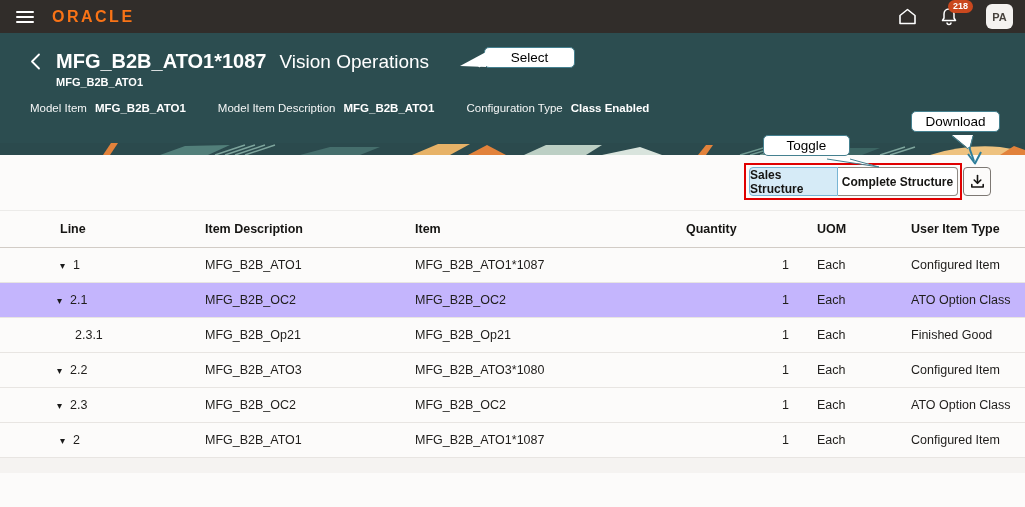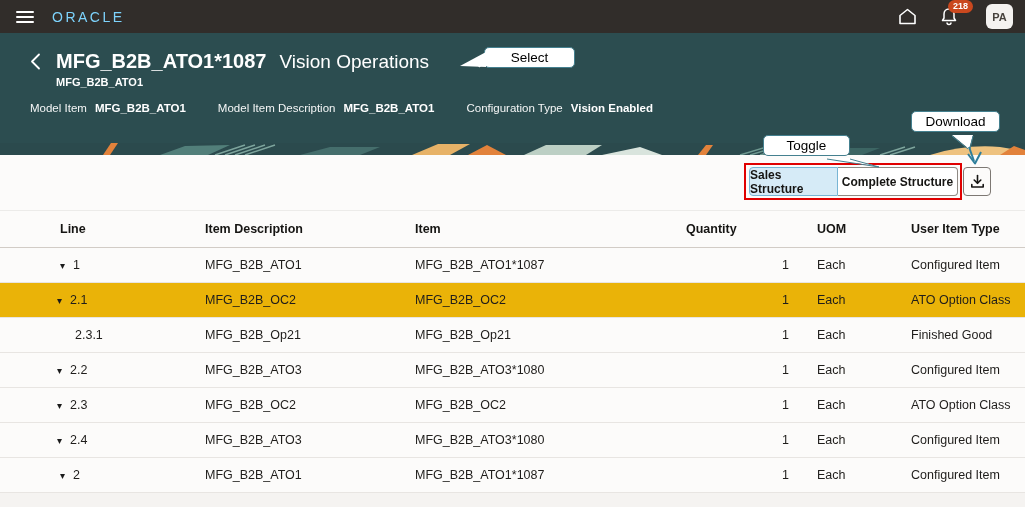--- a/index.html
+++ b/index.html
@@ -3,21 +3,21 @@
 <meta charset="utf-8">
 <style>
   * { margin:0; padding:0; box-sizing:border-box; }
   body { font-family:"Liberation Sans", sans-serif; background:#ffffff; }
   .screen { position:relative; width:1025px; height:507px; overflow:hidden; background:#fcfbfa; }
 
   
   .topbar { position:relative; height:33px; background:#312d2a; display:flex; align-items:center; padding:0 12px; }
   .hamburger { width:18px; height:12px; display:flex; flex-direction:column; justify-content:space-between; cursor:pointer; margin-left:4px; }
   .hamburger span { display:block; height:2px; background:#ffffff; border-radius:1px; }
-  .brand { color:#7dd3fc; font-weight:normal; font-size:14px; letter-spacing:2.5px; margin-left:18px; }
+  .brand { color:#f97316; font-weight:bold; font-size:16px; letter-spacing:2.5px; margin-left:18px; }
   .topbar-right { margin-left:auto; display:flex; align-items:center; gap:20px; }
   .icon-btn { position:relative; width:22px; height:22px; display:flex; align-items:center; justify-content:center; cursor:pointer; }
   .badge { position:absolute; top:-6px; left:10px; background:#ca481e; color:#ffffff; font-size:9px; font-weight:bold; padding:2px 5px; border-radius:9px; line-height:1; }
   .avatar { width:27px; height:25px; background:#f4f2f0; border-radius:6px; display:flex; align-items:center; justify-content:center; font-size:11px; font-weight:bold; color:#47423d; margin-left:6px; cursor:pointer; }
 
   
   .page-header { position:relative; height:110px; background:#2c4d50; color:#ffffff; }
   .title-row { display:flex; align-items:center; padding:17px 0 0 30px; }
   .back-icon { width:18px; height:18px; display:flex; align-items:center; cursor:pointer; }
   .page-title { font-size:20px; font-weight:bold; margin-left:8px; }
@@ -45,21 +45,21 @@
   table.structure { width:1025px; table-layout:fixed; border-collapse:collapse; margin-top:55px; font-size:12.5px; color:#1f1d1b; }
   col.c-line {width:205px;} col.c-desc {width:210px;} col.c-item {width:270px;}
   col.c-qty {width:110px;} col.c-uom {width:110px;} col.c-type {width:120px;}
   thead th { height:37px; text-align:left; font-weight:bold; color:#161513; border-top:1px solid #ecebe9; border-bottom:1px solid #d2ccc6; }
   tbody td { height:35px; border-bottom:1px solid #e8e5e2; }
   th.h-line, td.cell-line { padding-left:60px; }
   th.h-qty { padding-left:1px; }
   td.cell-qty { text-align:right; padding-right:6px; }
   th.h-uom, td.cell-uom { padding-left:22px; }
   th.h-type, td.cell-type { padding-left:6px; }
-  tr.selected td { background:#eab308; }
+  tr.selected td { background:#c4b5fd; }
   td.lvl2 { padding-left:57px; }
   td.lvl3 { padding-left:75px; }
   .caret { display:inline-block; width:13px; color:#1b1b1b; font-size:10px; cursor:pointer; }
   .caret::before { content:"▾"; }
   .table-footer { height:15px; background:#f5f3f1; }
 
   
   .highlight-rect { position:absolute; left:744px; top:163px; width:218px; height:37px; border:2px solid #e00000; z-index:30; pointer-events:none; }
   .callout { position:absolute; background:#ffffff; border:1px solid #44808f; border-radius:5px; font-size:13.5px; color:#000000; text-align:center; padding:0 8px; line-height:19px; z-index:40; }
   .callout-select { left:484px; top:47px; width:91px; }
@@ -116,21 +116,21 @@
       <div class="meta-pair">
         <span class="meta-label">Model Item</span>
         <span class="meta-value">MFG_B2B_ATO1</span>
       </div>
       <div class="meta-pair">
         <span class="meta-label">Model Item Description</span>
         <span class="meta-value">MFG_B2B_ATO1</span>
       </div>
       <div class="meta-pair">
         <span class="meta-label">Configuration Type</span>
-        <span class="meta-value">Vision Enabled</span>
+        <span class="meta-value">Class Enabled</span>
       </div>
     </div>
   </div>
 
   <div class="pattern-strip">
     <svg width="1025" height="12" viewBox="0 0 1025 12" preserveAspectRatio="none">
       <rect x="0" y="0" width="1025" height="12" fill="#2b4a4d"></rect>
       <polygon points="103,12 111,0 118,0 110,12" fill="#e2823b"></polygon>
       <polygon points="160,12 185,3 230,2 208,12" fill="#527f7a"></polygon>
       <path d="M215,12 L245,2 M225,12 L255,2 M235,12 L265,2 M245,12 L275,2" stroke="#7da49c" stroke-width="1.5" fill="none"></path>
@@ -203,28 +203,20 @@
         </tr>
         <tr>
           <td class="cell-line lvl2"><span class="caret"></span><span>2.3</span></td>
           <td>MFG_B2B_OC2</td>
           <td>MFG_B2B_OC2</td>
           <td class="cell-qty">1</td>
           <td class="cell-uom">Each</td>
           <td class="cell-type">ATO Option Class</td>
         </tr>
         <tr>
-          <td class="cell-line lvl2"><span class="caret"></span><span>2.4</span></td>
-          <td>MFG_B2B_ATO3</td>
-          <td>MFG_B2B_ATO3*1080</td>
-          <td class="cell-qty">1</td>
-          <td class="cell-uom">Each</td>
-          <td class="cell-type">Configured Item</td>
-        </tr>
-        <tr>
           <td class="cell-line"><span class="caret"></span><span>2</span></td>
           <td>MFG_B2B_ATO1</td>
           <td>MFG_B2B_ATO1*1087</td>
           <td class="cell-qty">1</td>
           <td class="cell-uom">Each</td>
           <td class="cell-type">Configured Item</td>
         </tr>
       </tbody>
     </table>
     <div class="table-footer"></div>

